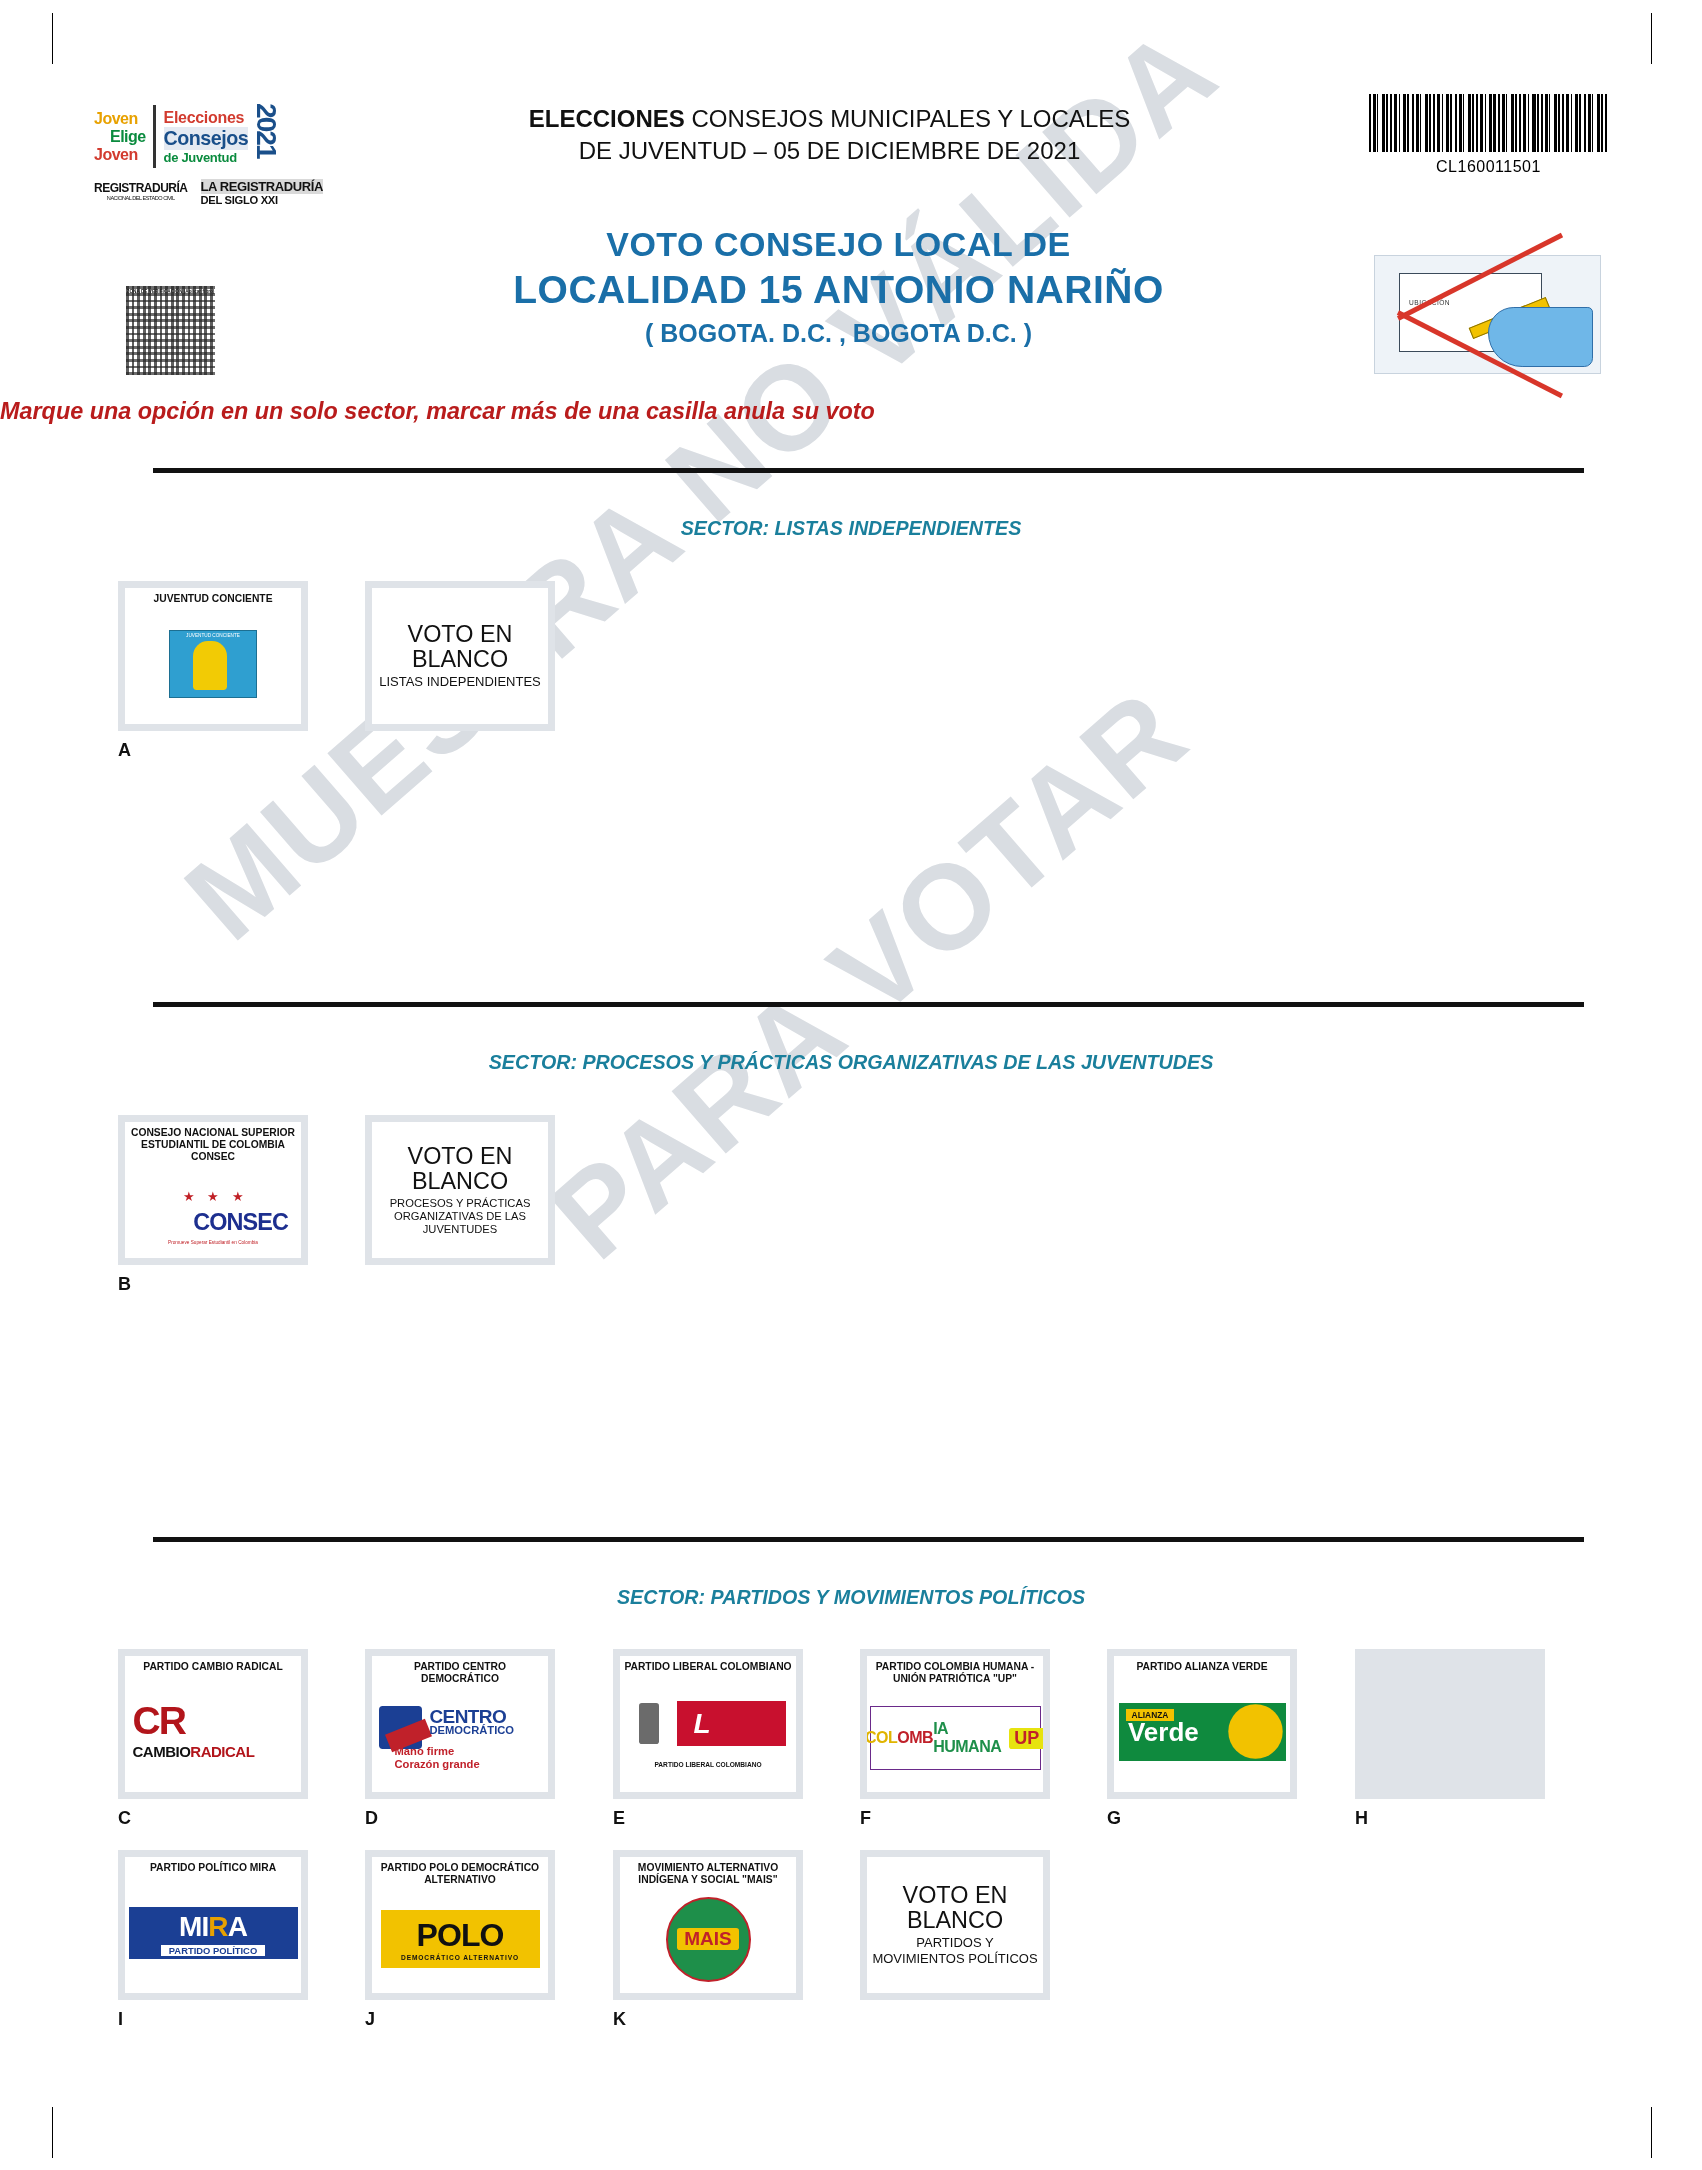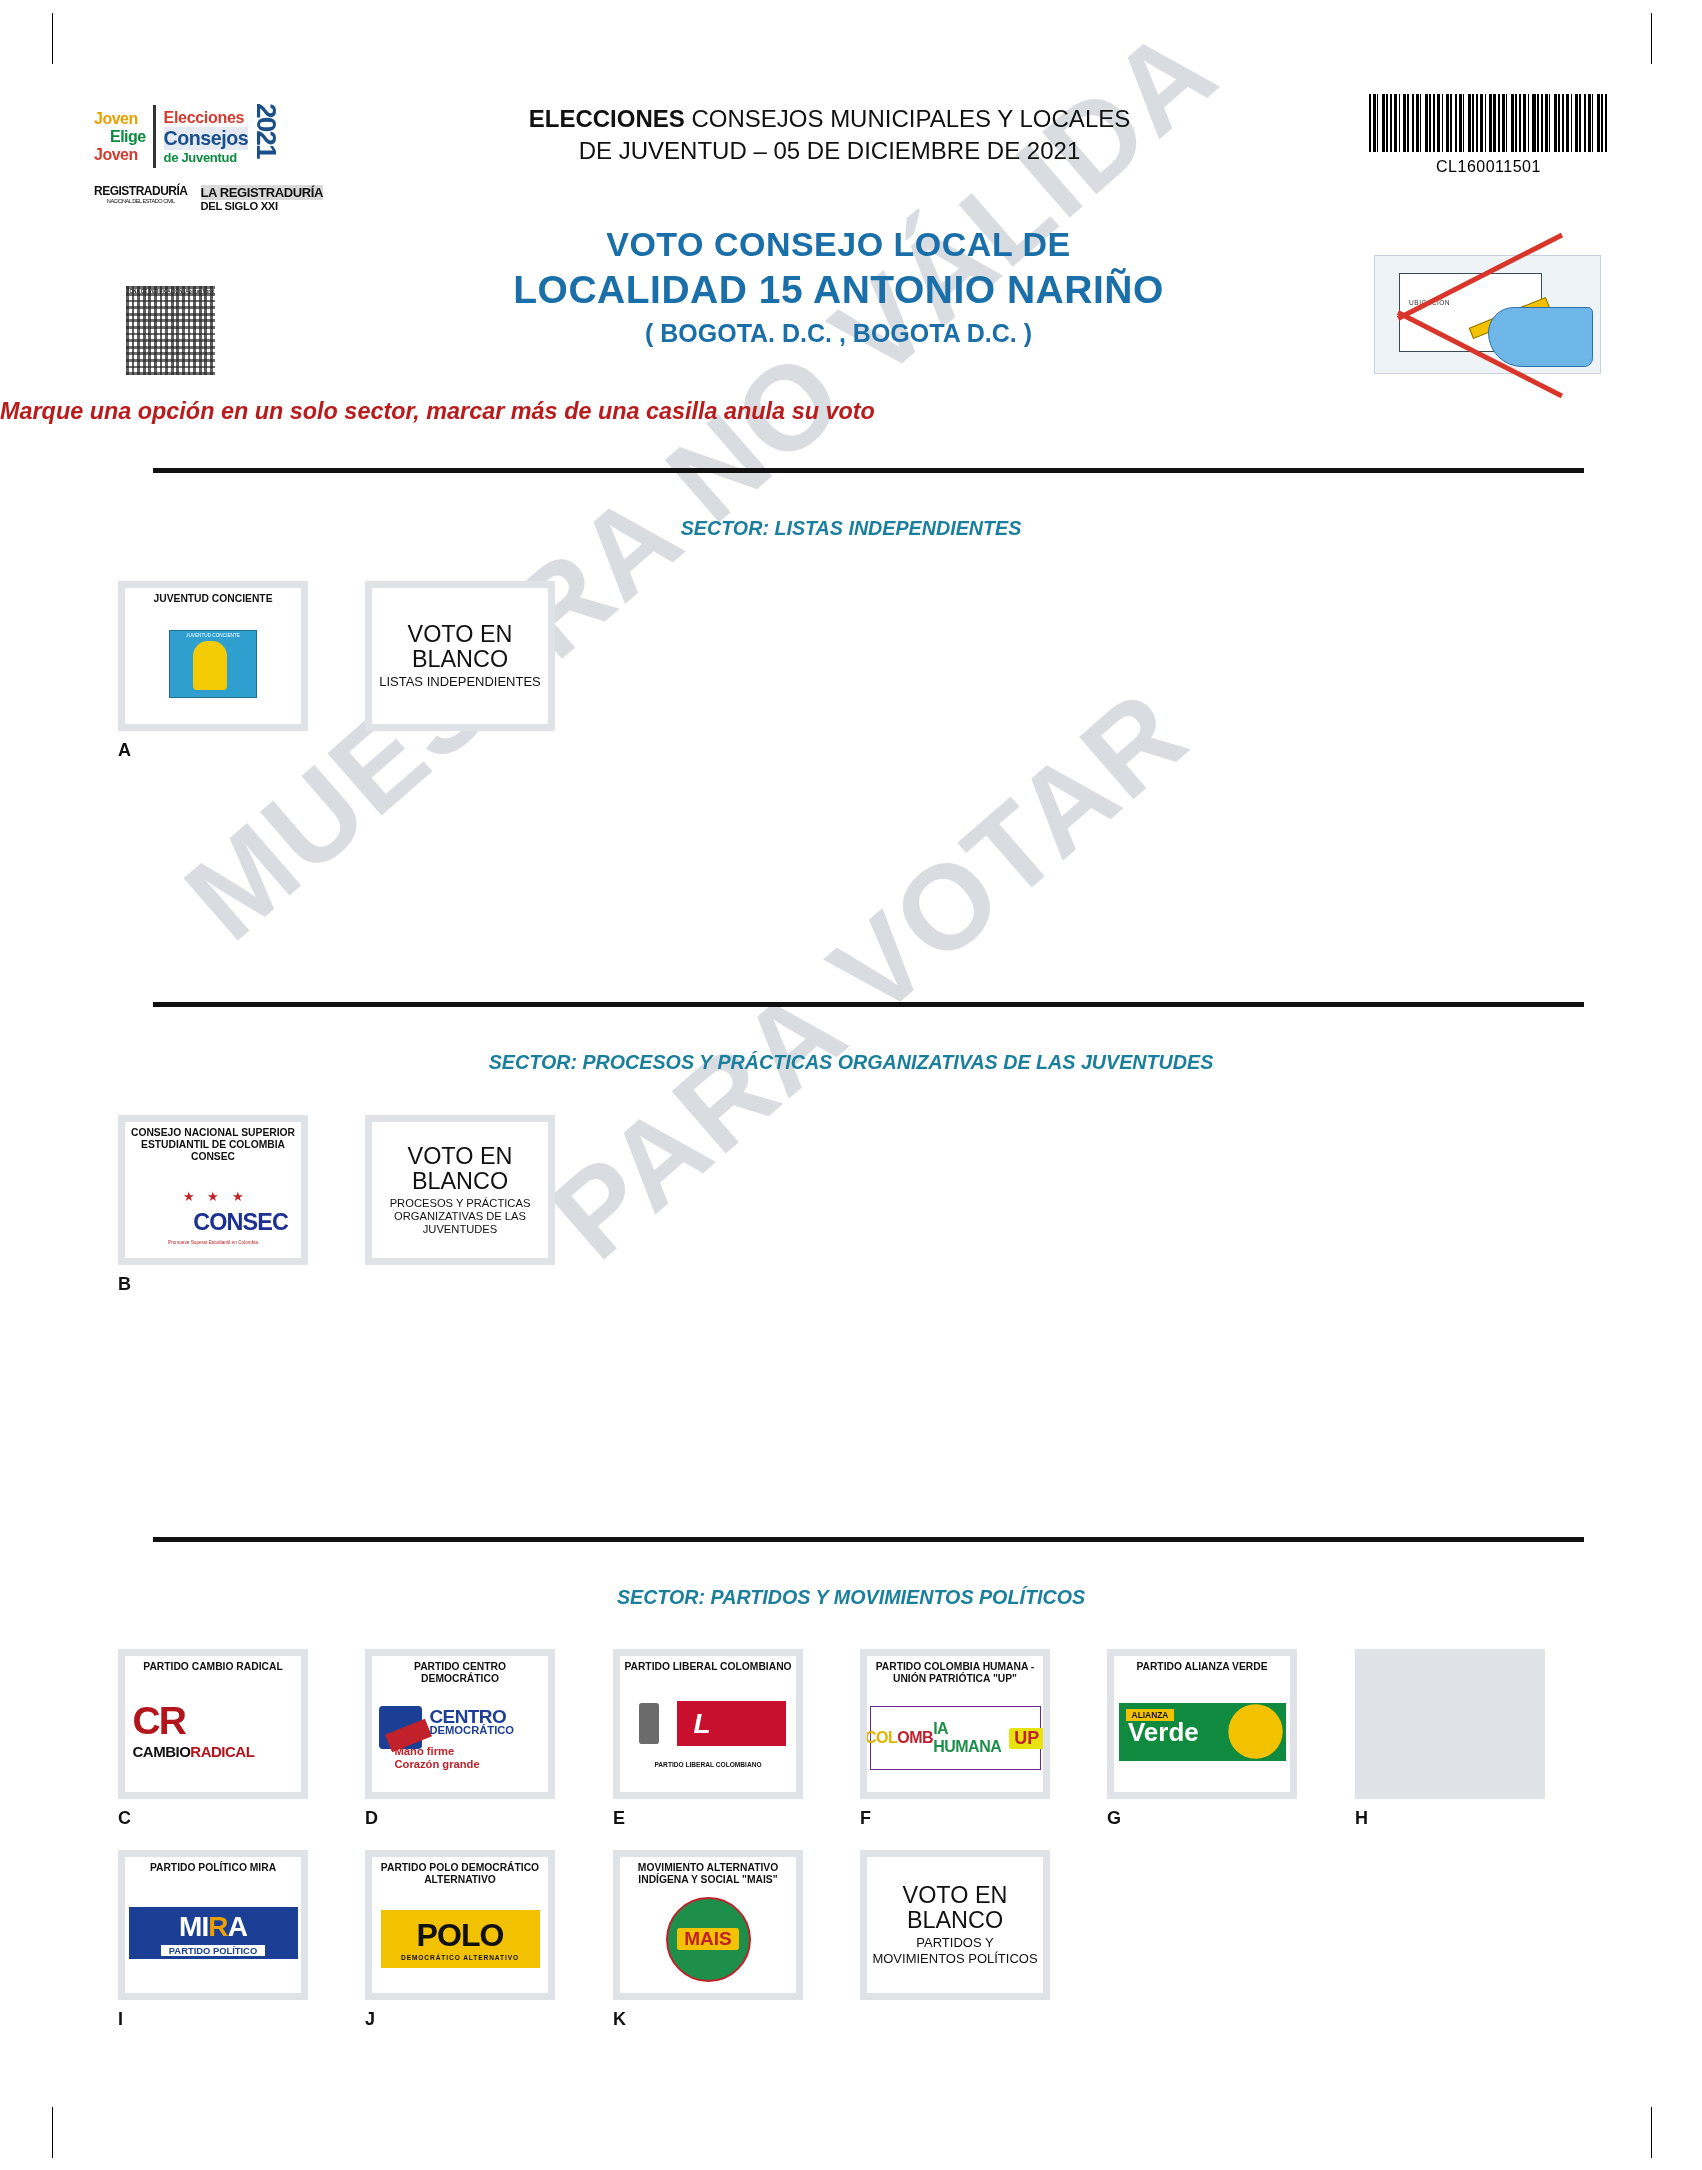--- a/index.html
+++ b/index.html
@@ -132,21 +132,20 @@
     font-weight: bold;
     letter-spacing: -0.5px;
     color: #111;
     text-align: center;
     line-height: 10.3px;
   }
   .reg-mark .small { font-size: 5.6px; font-weight: normal; display:block; }
   .siglo {
     margin-left: 13px;
     text-align: left;
-    margin-top: 6px;
   }
   .siglo .s1 {
     font-size: 13px; font-weight: bold; color:#111; letter-spacing:-0.4px;
     background: #d9d9d9;
   }
   .siglo .s2 { font-size: 11.2px; font-weight: bold; color:#111; letter-spacing:-0.3px; }
 
   .title-main {
     position: absolute;
     left: 394px;

